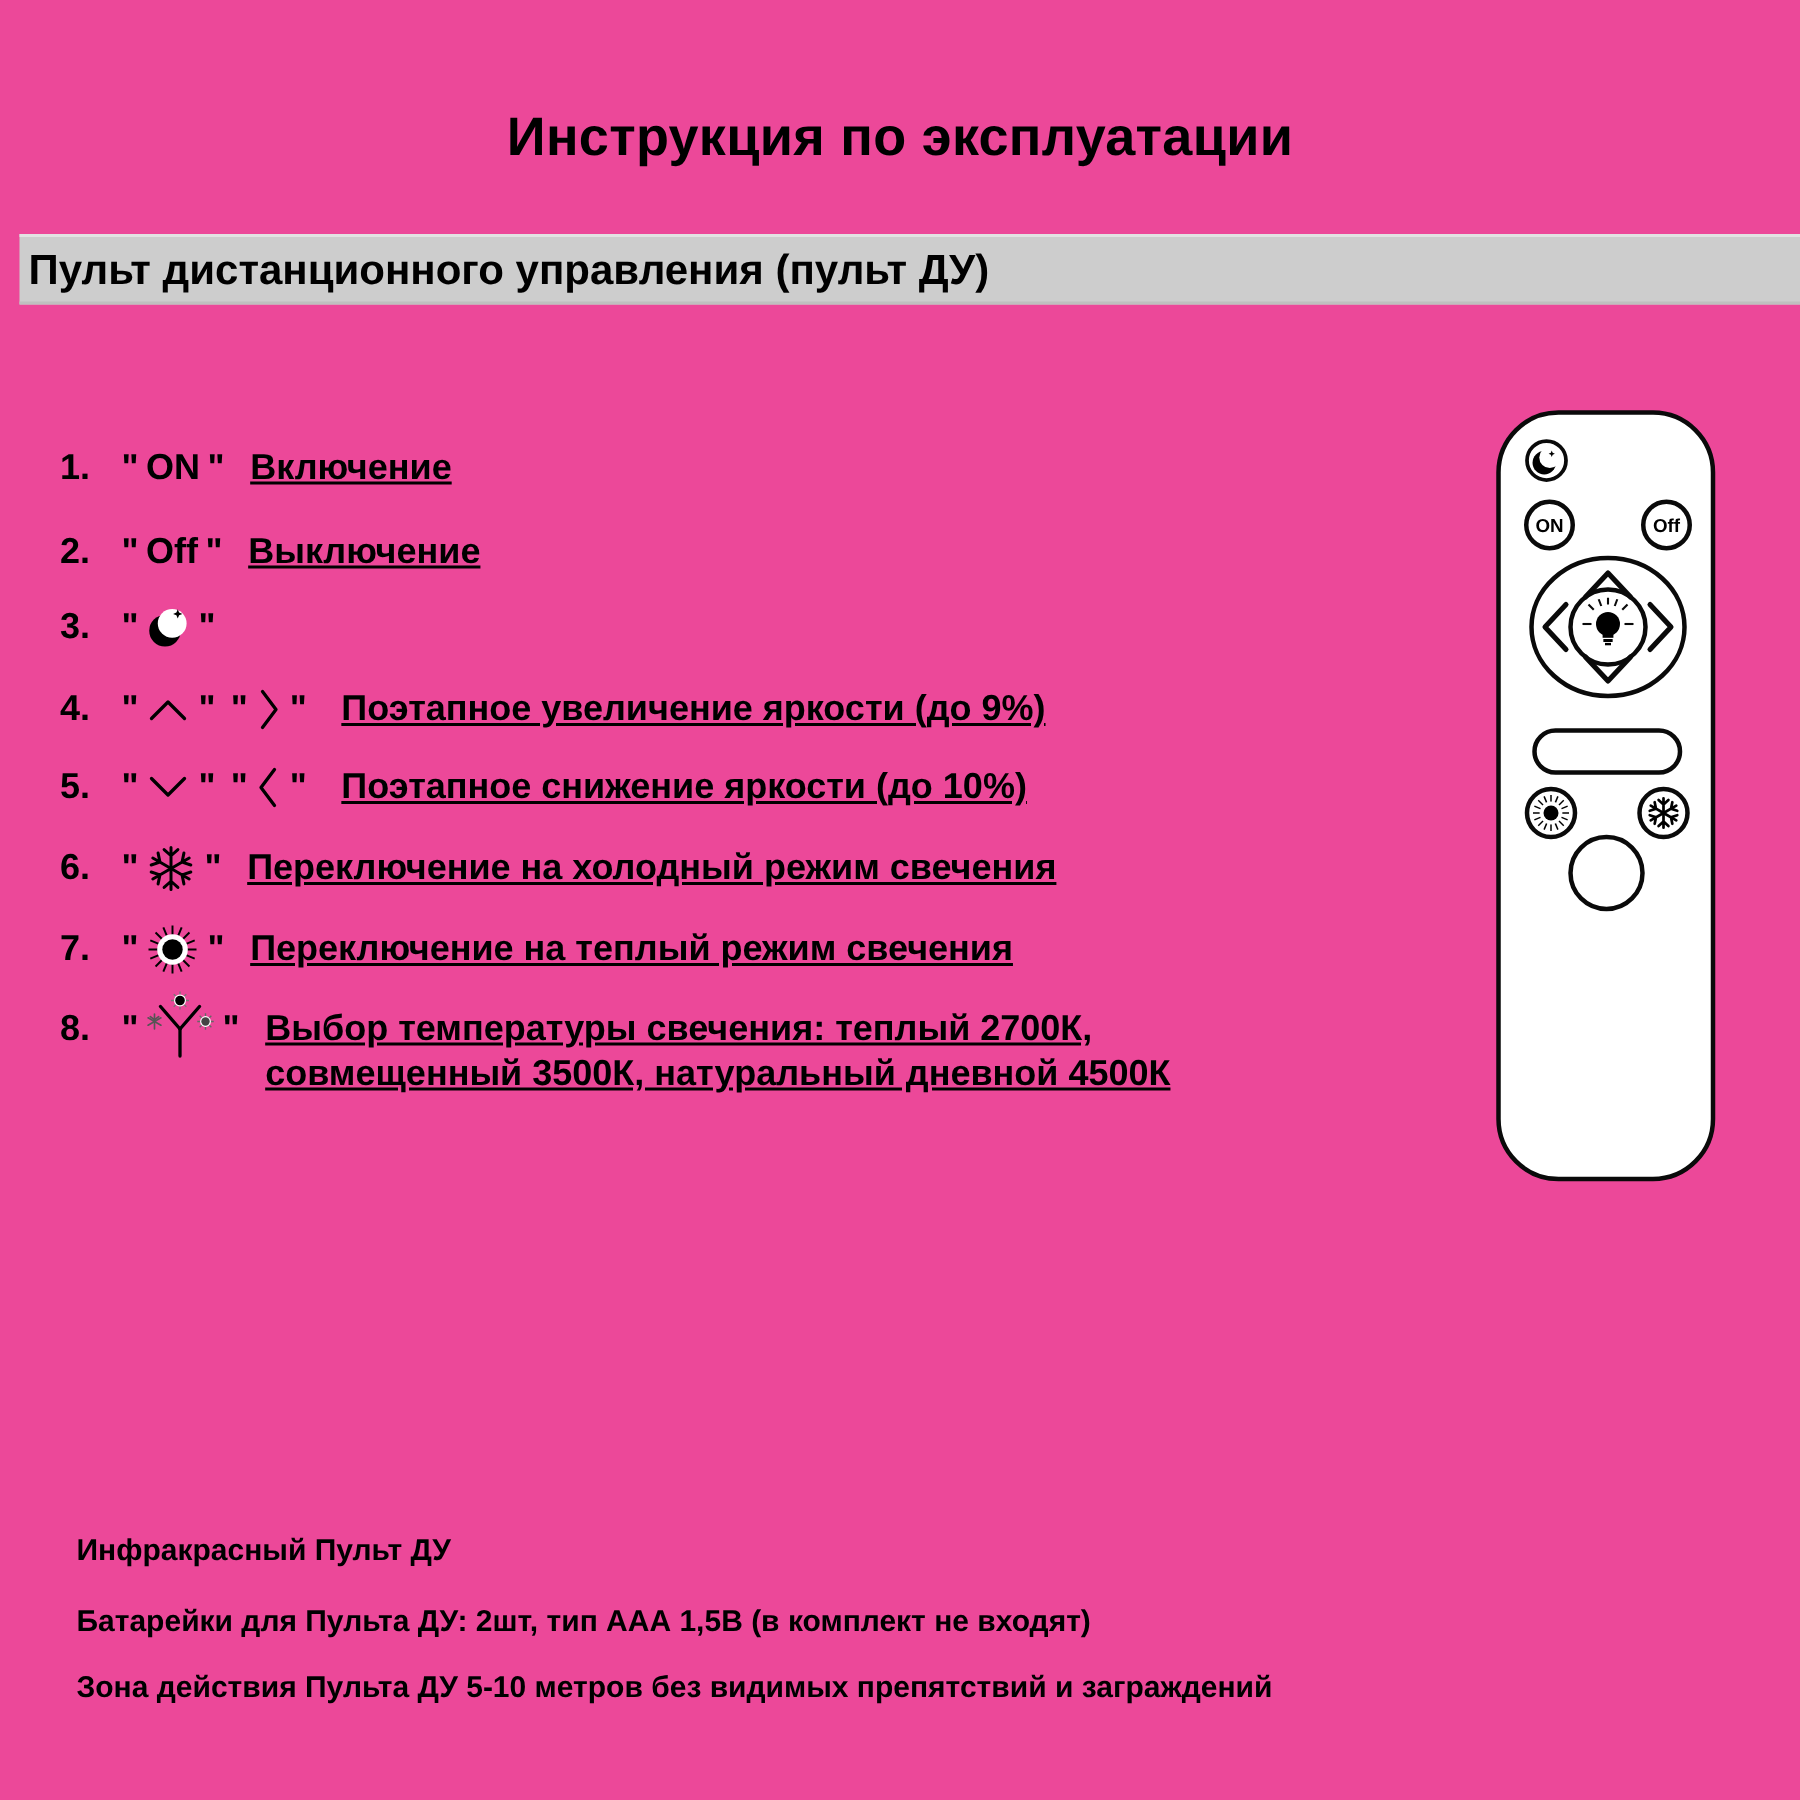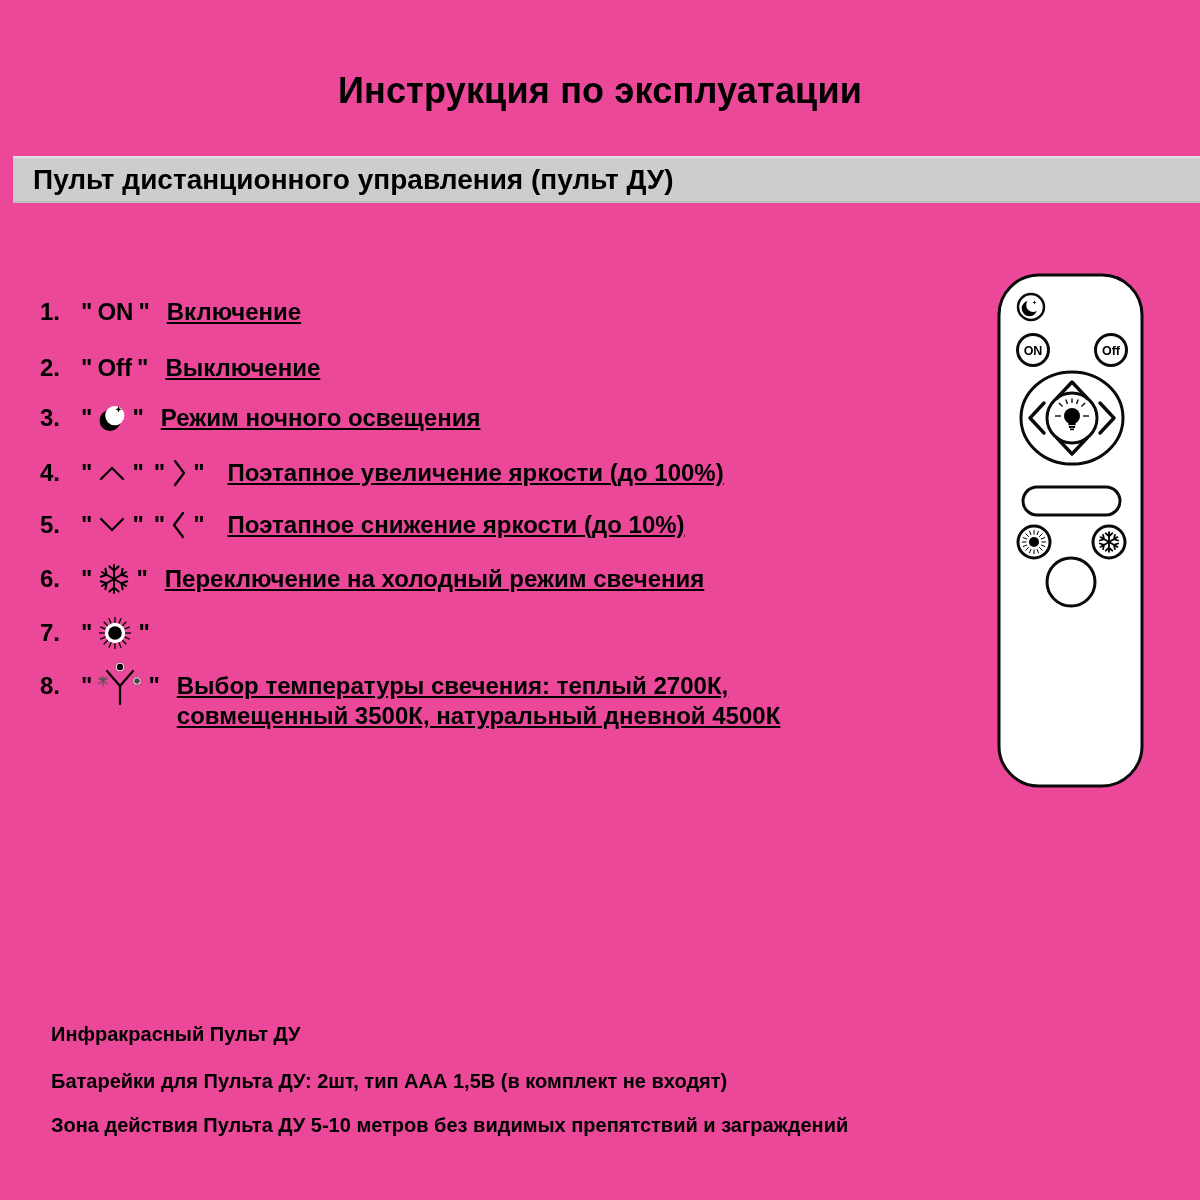--- a/index.html
+++ b/index.html
@@ -3,21 +3,21 @@
 <meta charset="utf-8">
 <style>
   html,body{margin:0;padding:0;background:#ffffff;}
   body{width:1200px;height:1200px;font-family:"Liberation Sans",sans-serif;font-weight:bold;color:#000;}
   .page{position:relative;width:1200px;height:1200px;overflow:hidden;background:#ec4899;}
 
   .title{position:absolute;top:70px;left:0;width:1200px;text-align:center;font-size:36px;letter-spacing:.2px;}
 
   .heading-bar{position:absolute;left:13px;right:0;height:47px;background:#cdcdcd;
     border-top:2px solid #e2e2e2;border-bottom:2px solid #bfbfbf;box-sizing:border-box;
-    display:flex;align-items:center;padding-left:20px;font-size:28px;}
+    display:flex;align-items:center;padding-left:6px;font-size:28px;}
   #bar-remote{top:156px;}
   #bar-tech{top:941px;height:46px;}
 
   .item{position:absolute;left:40px;height:30px;display:flex;align-items:center;
     font-size:24px;white-space:nowrap;}
   .item .num{display:inline-block;width:36px;}
   .q{margin:0 5px;}
   .sym{font-size:24px;}
   .desc{margin-left:12px;text-decoration:underline;}
   .desc-gap{margin-left:18px;}
@@ -64,40 +64,39 @@
     <span class="num">3.</span>
     <span class="q">"</span>
     <span class="icon-box">
       <svg width="30" height="32" viewBox="0 0 30 32">
         <circle cx="13" cy="18.5" r="10.5" fill="#000"></circle>
         <circle cx="17.8" cy="13.6" r="9.6" fill="#fff"></circle>
         <path d="M21.5,4.2 L22.4,6.4 L24.6,7.3 L22.4,8.2 L21.5,10.4 L20.6,8.2 L18.4,7.3 L20.6,6.4 Z" fill="#000"></path>
       </svg>
     </span>
     <span class="q">"</span>
-    <span class="desc">Режим ночного освещения</span>
   </div>
 
   <div class="item" style="top:458px">
     <span class="num">4.</span>
     <span class="q">"</span>
     <span class="icon-box">
       <svg width="30" height="20" viewBox="0 0 30 20">
           <polyline points="4,16 15,5 26,16" fill="none" stroke="#000" stroke-width="2.2" stroke-linecap="round" stroke-linejoin="round"></polyline>
         </svg>
     </span>
     <span class="q">"</span>
     <span class="q">"</span>
     <span class="icon-box">
       <svg width="18" height="32" viewBox="0 0 18 32">
           <polyline points="5,4 14,16 5,28" fill="none" stroke="#000" stroke-width="2.2" stroke-linecap="round" stroke-linejoin="round"></polyline>
         </svg>
     </span>
     <span class="q">"</span>
-    <span class="desc desc-gap">Поэтапное увеличение яркости (до 100%)</span>
+    <span class="desc desc-gap">Поэтапное увеличение яркости (до 9%)</span>
   </div>
 
   <div class="item" style="top:510px">
     <span class="num">5.</span>
     <span class="q">"</span>
     <span class="icon-box">
       <svg width="30" height="20" viewBox="0 0 30 20">
           <polyline points="4,4 15,15 26,4" fill="none" stroke="#000" stroke-width="2.2" stroke-linecap="round" stroke-linejoin="round"></polyline>
         </svg>
     </span>
@@ -156,20 +155,21 @@
           <line x1="0" y1="-16" x2="0" y2="16"></line>
             <line x1="6.1" y1="-14.8" x2="-6.1" y2="14.8"></line>
           <line x1="11.3" y1="-11.3" x2="-11.3" y2="11.3"></line>
             <line x1="14.8" y1="-6.1" x2="-14.8" y2="6.1"></line>
           <circle cx="0" cy="0" r="10.2" fill="#fff" stroke="none"></circle>
           <circle cx="0" cy="0" r="6.8" fill="#000" stroke="none"></circle>
         </g>
       </svg>
     </span>
     <span class="q">"</span>
+    <span class="desc">Переключение на теплый режим свечения</span>
   </div>
 
   <div class="item item8" style="top:671px">
     <span class="num">8.</span>
     <span class="q">"</span>
     <span class="icon-box">
       <svg width="46" height="48" viewBox="0 0 46 48">
         <g stroke="#000" stroke-width="2.2" stroke-linecap="round" fill="none">
           <path d="M23,26 L23,44"></path>
             <path d="M23,26 L10,11"></path>

